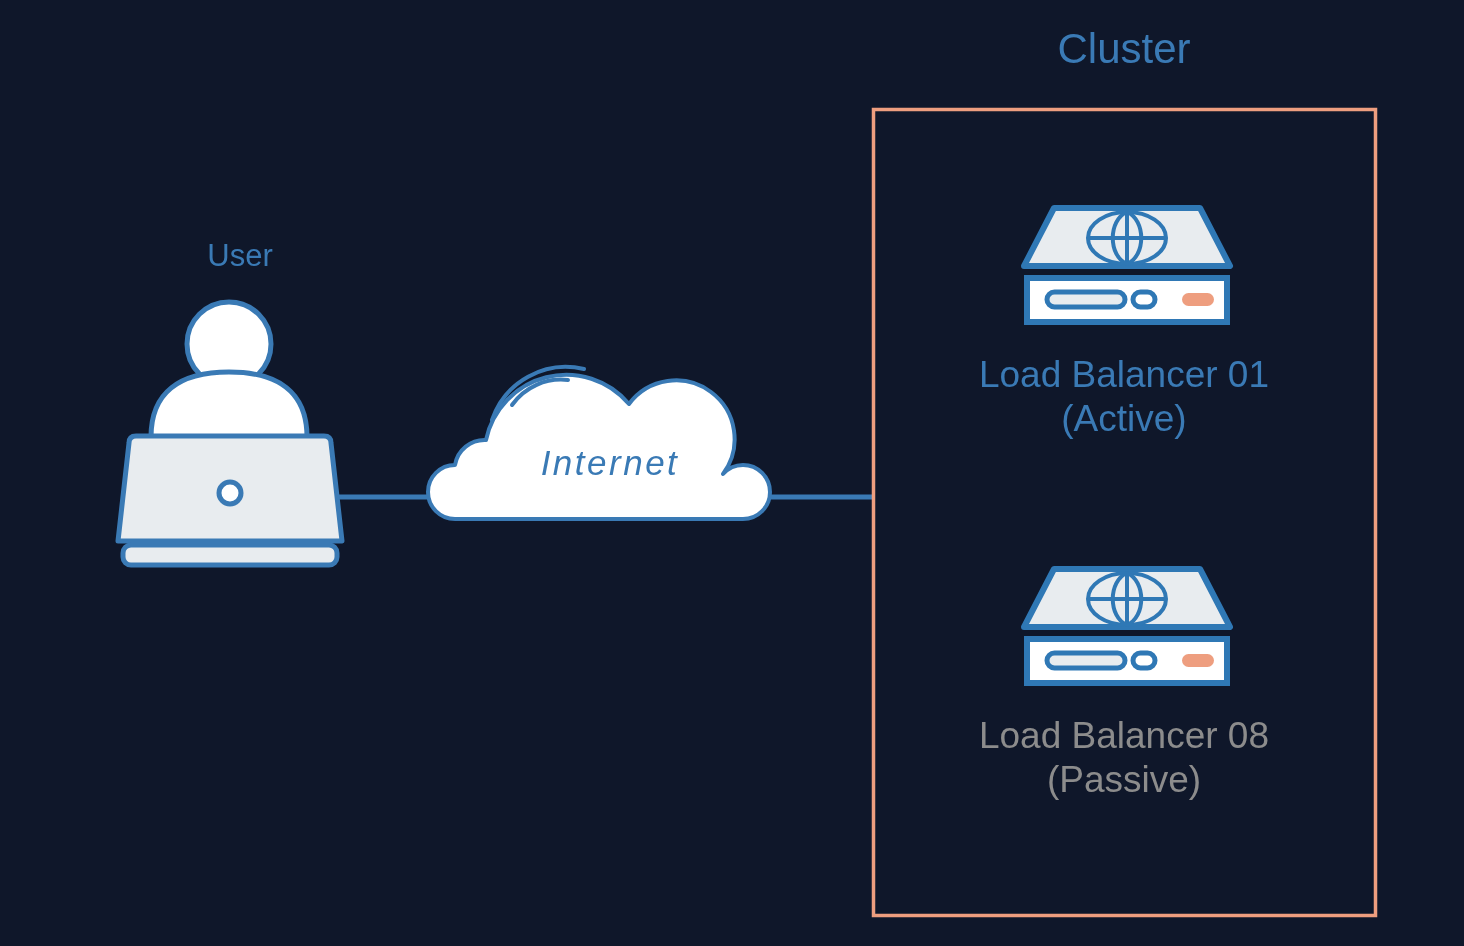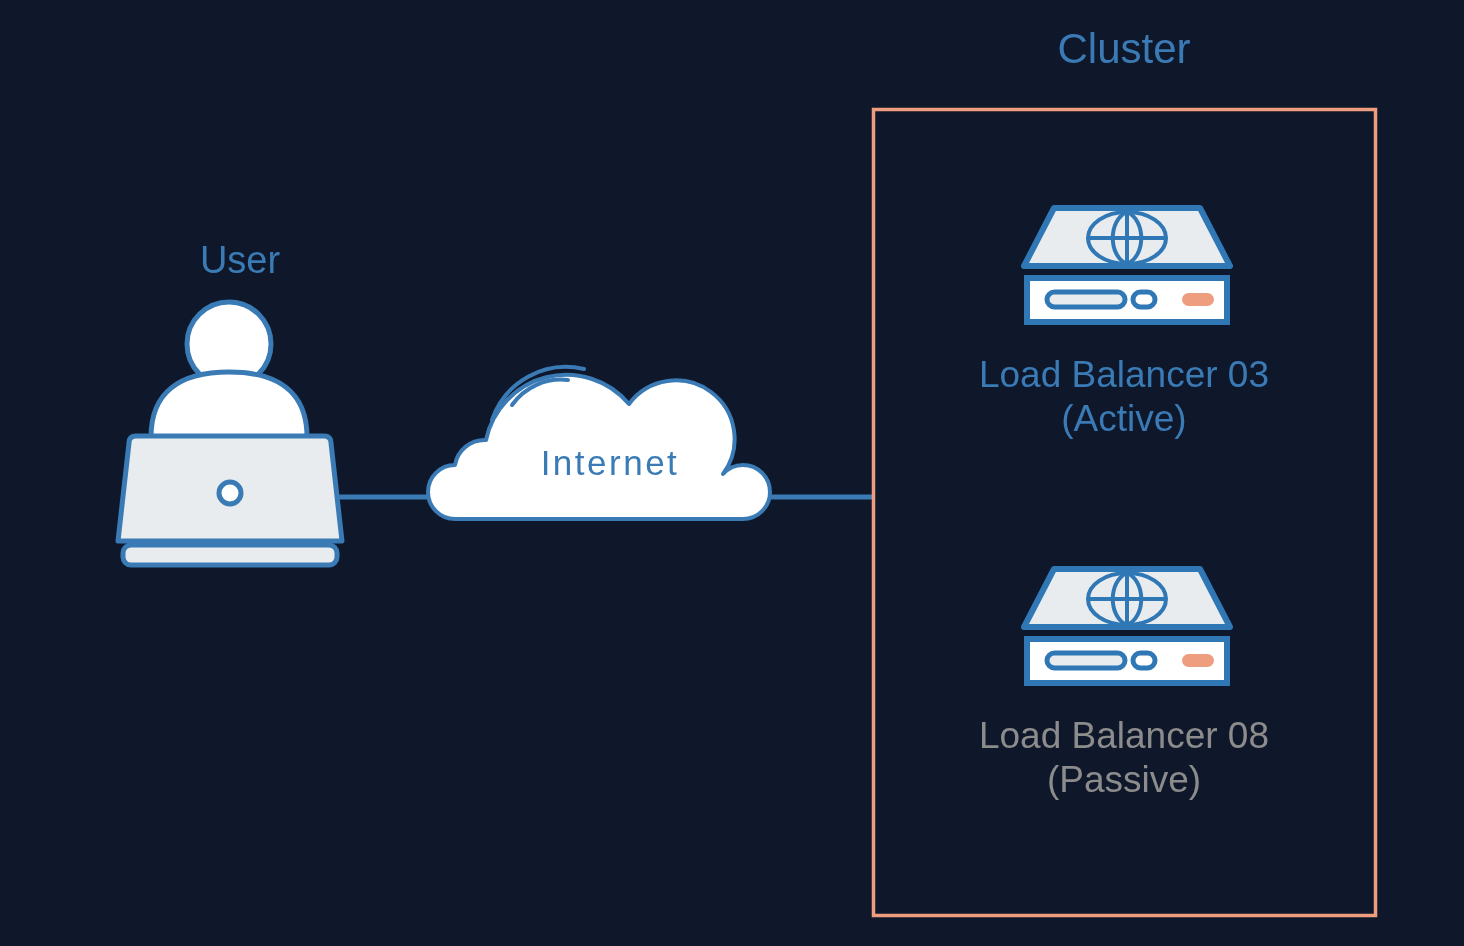--- a/index.html
+++ b/index.html
@@ -22,21 +22,21 @@
     position: absolute;
     text-align: center;
     line-height: 1.18;
     white-space: pre-line;
     font-weight: 400;
   }
   #user-label {
     left: 110px;
     top: 238px;
     width: 260px;
-    font-size: 38px;
+    font-size: 31px;
     color: #3a7ab5;
   }
   #cluster-title {
     left: 872px;
     top: 24px;
     width: 504px;
     font-size: 42px;
     color: #3a7ab5;
   }
   #lb1-label {
@@ -55,20 +55,21 @@
   }
   #internet-label {
     position: absolute;
     left: 460px;
     top: 443px;
     width: 300px;
     text-align: center;
     font-size: 35px;
     letter-spacing: 2.5px;
     color: #3a7ab5;
+    font-style: italic;
   }
   svg.layer {
     position: absolute;
     left: 0;
     top: 0;
     width: 1464px;
     height: 946px;
   }
 </style>
 </head>
@@ -155,19 +156,19 @@
     </g>
 
   </svg>
 
   <div class="node-label" id="cluster-title">Cluster</div>
 
   <div class="node-label" id="user-label">User</div>
 
   <div id="internet-label">Internet</div>
 
-  <div class="node-label" id="lb1-label">Load Balancer 03
+  <div class="node-label" id="lb1-label">Load Balancer 01
 (Active)</div>
 
   <div class="node-label" id="lb2-label">Load Balancer 08
 (Passive)</div>
 
 </div>
 
 </body></html>

